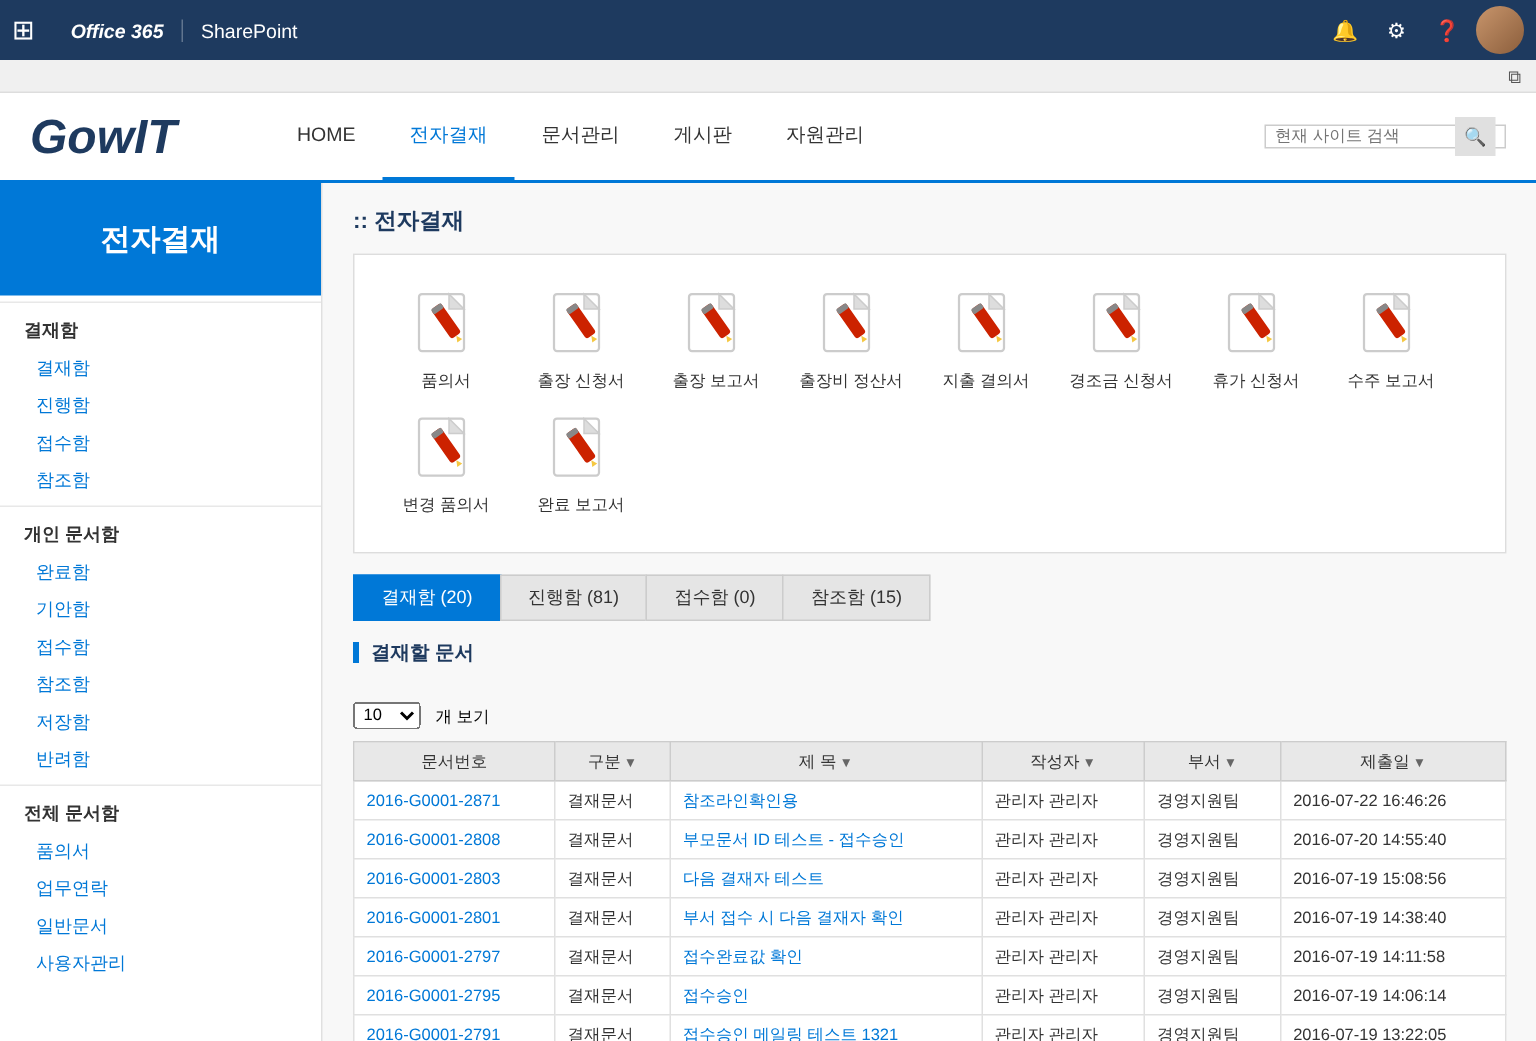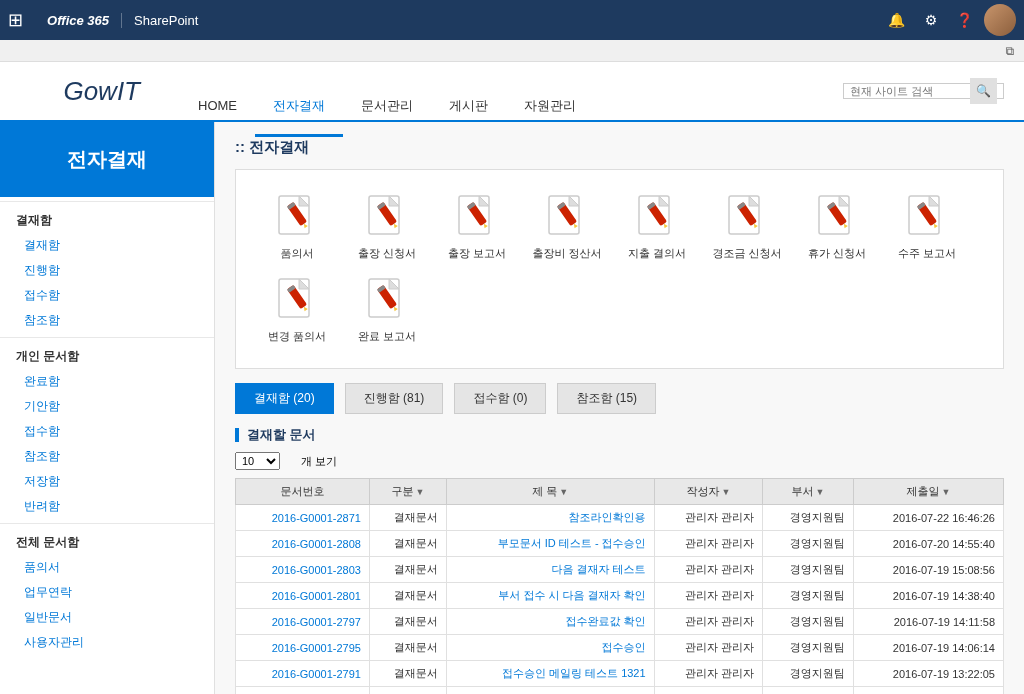--- a/index.html
+++ b/index.html
@@ -25,26 +25,26 @@
       border-bottom: 1px solid #ddd;
     }
     .sub-nav-icon { color: #555; font-size: 12px; cursor: pointer; }
 
     
     .site-header {
       background: white; display: flex; align-items: center;
       height: 60px; padding: 0 20px;
       border-bottom: 2px solid #0078d7;
     }
-    .site-logo { font-size: 26px; font-weight: 400; color: #1e3a5f; font-style: italic; margin-right: 40px; min-width: 120px; text-align: right; }
+    .site-logo { font-size: 32px; font-weight: 700; color: #1e3a5f; font-style: italic; margin-right: 40px; min-width: 120px; }
     .site-nav { display: flex; align-items: center; flex: 1; gap: 0; }
     .nav-item {
       padding: 12px 18px; height: 60px; display: flex; align-items: center;
       font-size: 13px; color: #333; cursor: pointer; border-bottom: 3px solid transparent;
-      position: relative; top: 16px;
+      position: relative; top: 0;
     }
     .nav-item.active { color: #0078d7; border-bottom: 3px solid #0078d7; }
     .site-search { display: flex; align-items: center; margin-left: auto; }
     .search-box {
       border: 1px solid #ccc; background: white; display: flex; align-items: center;
       height: 16px; padding: 0 6px; font-size: 11px; color: #999;
     }
     .search-box input { border: none; outline: none; font-size: 11px; color: #999; width: 120px; background: transparent; }
     .search-btn { background: #e0e0e0; border: none; cursor: pointer; padding: 0 6px; height: 26px; font-size: 12px; color: #555; }
 
@@ -77,42 +77,42 @@
       background: white; border: 1px solid #ddd; padding: 16px; margin-bottom: 14px;
     }
     .doc-icons-row { display: flex; flex-wrap: wrap; gap: 0; }
     .doc-icon-item {
       display: flex; flex-direction: column; align-items: center;
       width: 90px; padding: 8px 4px; cursor: pointer;
     }
     .doc-icon-label { font-size: 11px; color: #333; text-align: center; }
 
     
-    .tabs-bar { display: flex; gap: 12px; margin-bottom: 12px; }
+    .tabs-bar { display: flex; gap: 0; margin-bottom: 12px; }
     .tab-btn {
       padding: 6px 18px; border: 1px solid #ccc; background: #e5e5e5;
       font-size: 12px; cursor: pointer; color: #333;
       margin-right: -1px;
     }
     .tab-btn.active { background: #0078d7; color: white; border-color: #0078d7; }
 
     
-    .table-section-title { font-size: 13px; font-weight: bold; color: #1e3a5f; margin-bottom: 8px; display: flex; align-items: center; gap: 4px; }
+    .table-section-title { font-size: 13px; font-weight: bold; color: #1e3a5f; margin-bottom: 24px; display: flex; align-items: center; gap: 4px; }
     .table-section-title::before { content: ''; display: inline-block; width: 4px; height: 14px; background: #0078d7; margin-right: 4px; }
 
-    .per-page-selector { display: flex; align-items: center; gap: 21px; font-size: 11px; margin-bottom: 8px; }
+    .per-page-selector { display: flex; align-items: center; gap: 10px; font-size: 11px; margin-bottom: 8px; }
     .per-page-selector select { font-size: 11px; padding: 1px 2px; }
 
     .data-table { width: 100%; border-collapse: collapse; font-size: 11px; background: white; }
     .data-table th {
       background: #e8e8e8; border: 1px solid #ccc; padding: 5px 8px; font-weight: normal;
       color: #333; text-align: center; white-space: nowrap;
     }
     .data-table td {
-      border: 1px solid #e0e0e0; padding: 5px 8px; color: #333; white-space: nowrap; text-align: right;
+      border: 1px solid #e0e0e0; padding: 5px 8px; color: #333; white-space: nowrap;
     }
     .data-table td.link { color: #0078d7; cursor: pointer; }
     .sort-arrow { font-size: 9px; color: #666; margin-left: 2px; }
 
     
     ::-webkit-scrollbar { width: 6px; }
     ::-webkit-scrollbar-track { background: #f0f0f0; }
     ::-webkit-scrollbar-thumb { background: #bbb; border-radius: 3px; }
   </style>
 </head>

